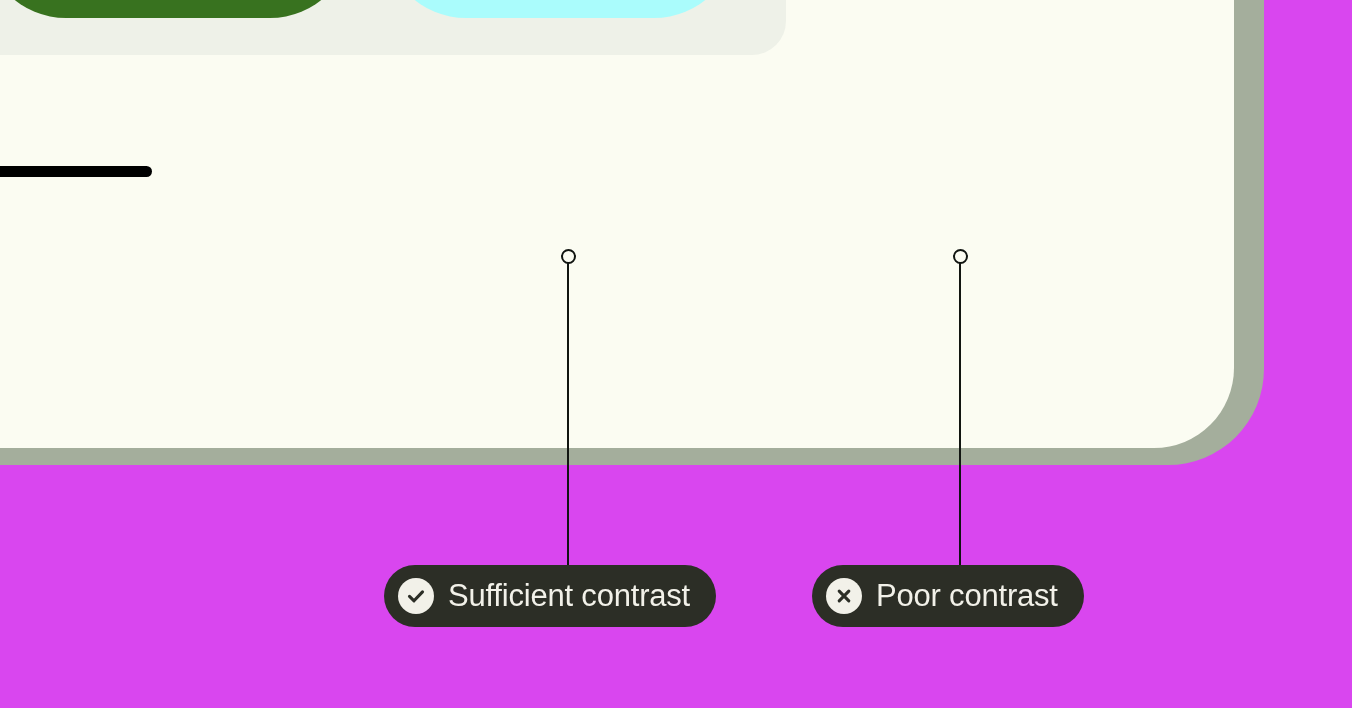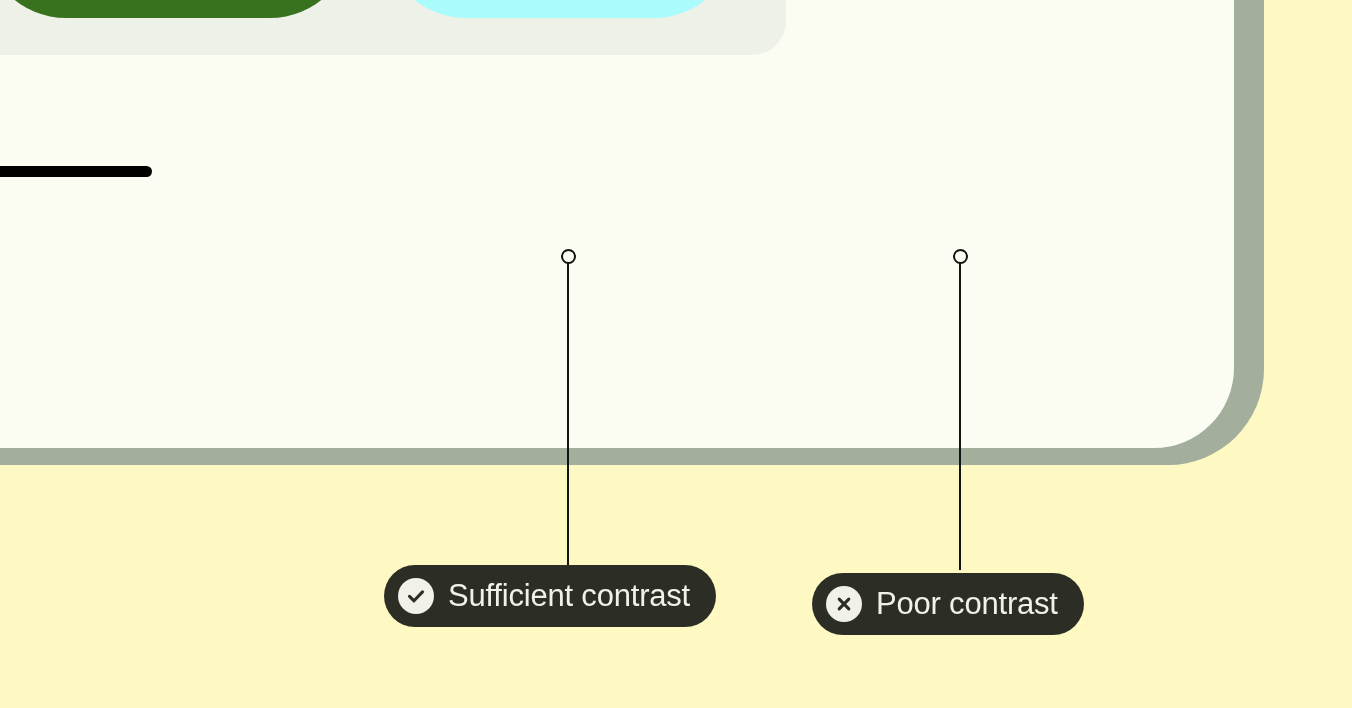--- a/index.html
+++ b/index.html
@@ -13,21 +13,21 @@
   body {
     font-family: "Liberation Sans", sans-serif;
     background: #dbe7cb;
     position: relative;
   }
 
   
   #stage {
     position: absolute;
     inset: 0;
-    background: #fef9c3;
+    background: #d946ef;
     overflow: hidden;
   }
 
   
   .device-frame {
     position: absolute;
     left: -420px;
     top: -260px;
     width: 1684px;
     height: 725px;
@@ -136,21 +136,21 @@
     background: #2c2e26;
     border-radius: 31px;
     display: flex;
     align-items: center;
     gap: 14px;
     padding: 0 26px 0 14px;
     z-index: 25;
   }
 
   .callout-a { left: 384px; top: 565px; }
-  .callout-b { left: 812px; top: 565px; margin-top: 8px; }
+  .callout-b { left: 812px; top: 565px; }
 
   .callout-label {
     color: #f2f1e9;
     font-size: 31px;
     font-weight: 400;
     letter-spacing: -0.2px;
     white-space: nowrap;
   }
 
   .callout-icon {

